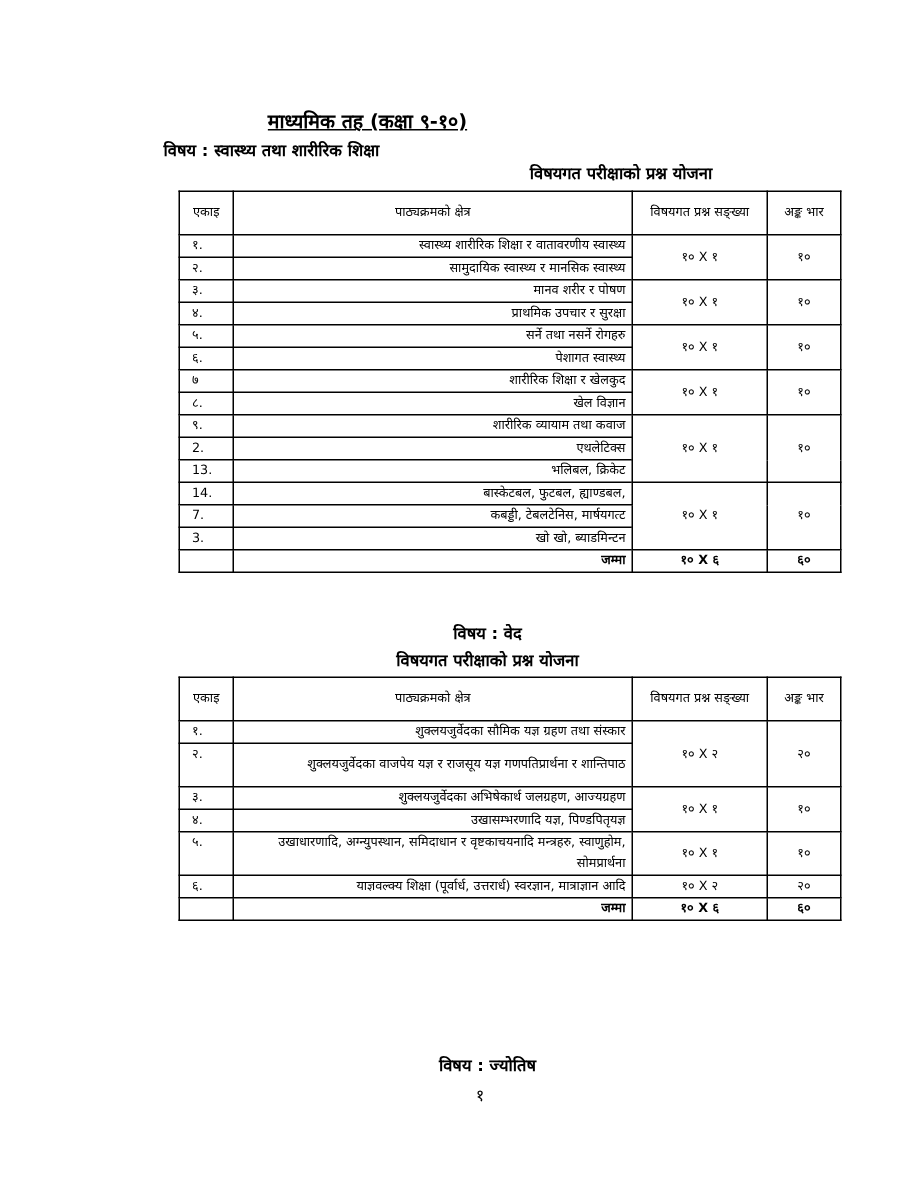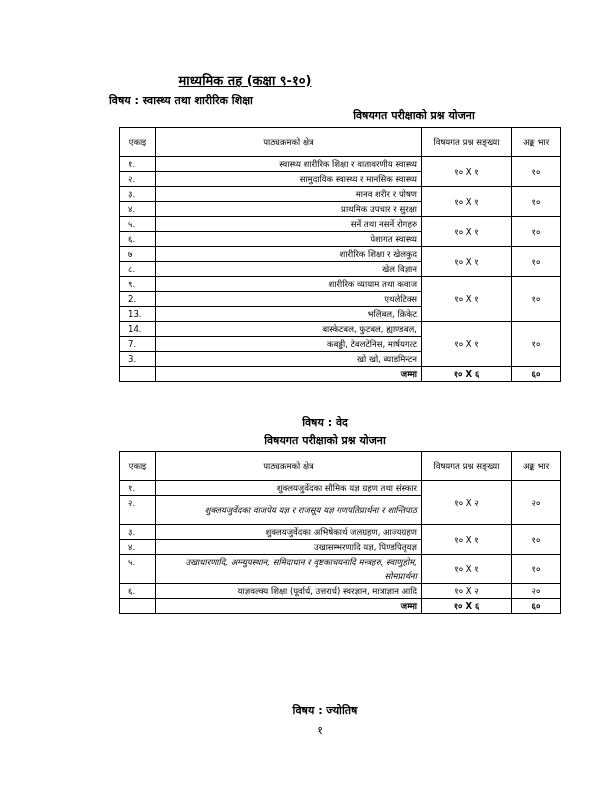--- a/index.html
+++ b/index.html
@@ -14,21 +14,21 @@
   .scheme2 { left: 0; width: 650px; top: 432px; text-align: center; font-size: 11px; font-weight: bold; }
   .subject3 { left: 0; width: 650px; top: 702px; text-align: center; font-size: 11px; font-weight: bold; }
   .pagenum { left: 0; width: 640px; top: 722px; text-align: center; font-size: 11px; }
 
   table.sched { position: absolute; left: 119px; width: 441px; border-collapse: collapse; table-layout: fixed;
                 font-size: 8.5px; }
   table.sched td, table.sched th { border: 1px solid #000; padding: 0 4px; font-weight: normal; vertical-align: middle; line-height: 14px; }
   table.sched th { text-align: center; line-height: 14px; }
   table.sched td.sn { text-align: left; padding-left: 8px; }
   td.area { text-align: right; padding-left: 6px; white-space: nowrap; overflow: hidden; }
-  td.area.wrap { white-space: normal; font-style: italic; }
+  td.area.wrap { white-space: normal; }
   td.qn, td.wt { text-align: center; }
   tr.total td { font-weight: bold; margin-top: 39px; }
   #t1 { top: 127px; }
   #t2 { top: 451px; }
   col.c1 { width: 36px; } col.c2 { width: 266px; } col.c3 { width: 90px; } col.c4 { width: 49px; }
   tr.hdr th { height: 28px; }
   tr.r td { height: 14px; }
   tr.r2 td { height: 28px; }
 </style>
 </head>

